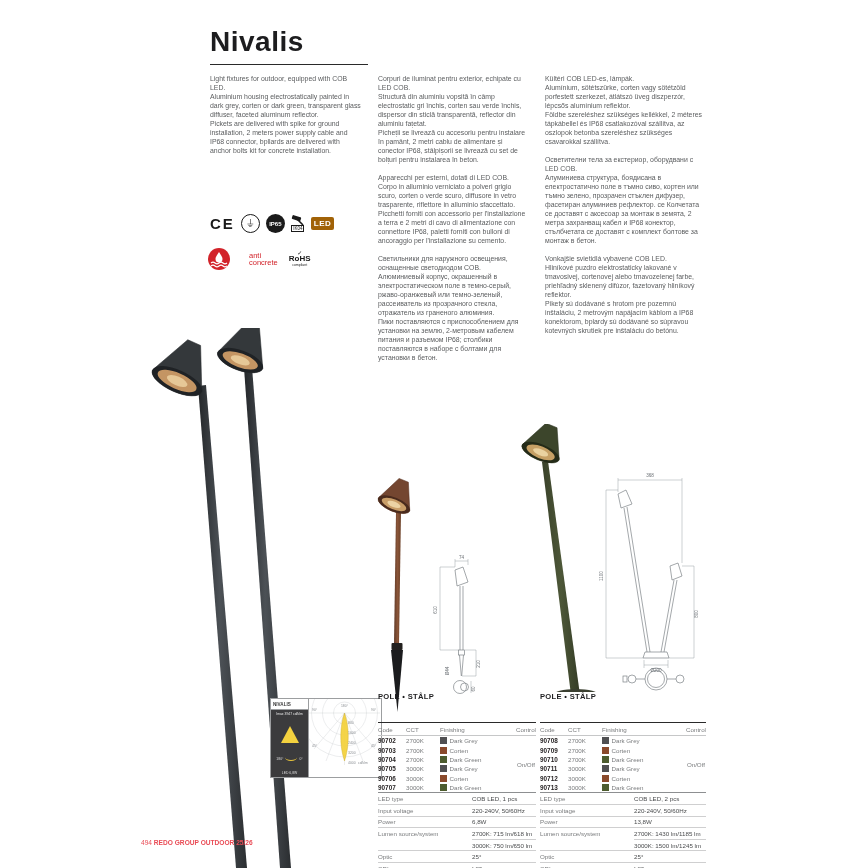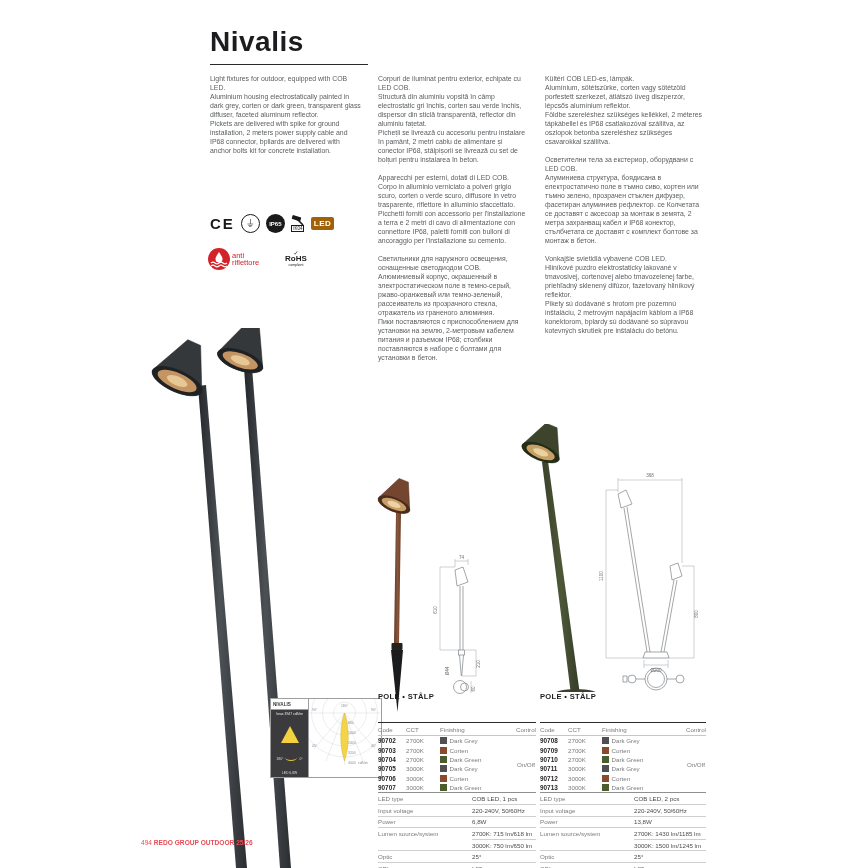--- a/index.html
+++ b/index.html
@@ -19,24 +19,24 @@
   .badges-row1{position:absolute;left:210px;top:214px;display:flex;align-items:center;gap:6px;}
   .badges-row2{position:absolute;left:208px;top:248px;display:flex;align-items:center;gap:6px;}
   .ce{font-size:15px;font-weight:bold;color:#1a1a1a;letter-spacing:2px;}
   .earth{width:17px;height:17px;border:1.6px solid #1a1a1a;border-radius:50%;
          display:flex;align-items:center;justify-content:center;font-size:10px;color:#1a1a1a;line-height:1;}
   .ip65{width:19px;height:19px;background:#1a1a1a;border-radius:50%;color:#fff;
         display:flex;align-items:center;justify-content:center;font-size:6px;font-weight:bold;}
   .ik{display:flex;flex-direction:column;align-items:center;}
   .ik .lab{font-size:4.5px;color:#1a1a1a;border:.8px solid #1a1a1a;padding:0 1px;margin-top:-1px;}
   .led{background:#a16207;color:#fff;border-radius:2px;padding:2px 3px;font-size:8px;font-weight:bold;letter-spacing:.5px;}
-  .anti{display:flex;align-items:center;gap:2px;}
+  .anti{display:flex;align-items:center;gap:19px;}
   .anti-circle{width:22px;height:22px;border-radius:50%;background:#d2232a;position:relative;overflow:hidden;}
   .anti-text{font-size:7.5px;line-height:7.5px;color:#d2232a;}
-  .rohs{display:flex;flex-direction:column;align-items:center;margin-left:20px;}
+  .rohs{display:flex;flex-direction:column;align-items:center;margin-left:5px;}
   .rohs .check{font-size:6px;color:#1a1a1a;line-height:4px;}
   .rohs .word{font-size:8px;font-weight:bold;color:#1a1a1a;line-height:8px;}
   .rohs .sub{font-size:3.5px;color:#1a1a1a;line-height:4px;}
   
   .abs{position:absolute;}
   
   .phot{position:absolute;left:270px;top:698px;width:110px;height:78px;border:1px solid #9c9ea0;
         background:#fff;display:flex;z-index:4;}
   .phot-left{width:37px;border-right:1px solid #9c9ea0;display:flex;flex-direction:column;}
   .phot-name{height:10px;font-size:4.6px;font-weight:bold;color:#3a3a3a;display:flex;align-items:center;
@@ -129,21 +129,21 @@
     <span class="anti">
       <span class="anti-circle">
         <svg width="22" height="22" viewBox="0 0 22 22">
           <path d="M11,4 C13,7 14.5,9 14.5,11 a3.5,3.5 0 1 1 -7,0 C7.5,9 9,7 11,4 Z" fill="#ffffff"></path>
           <path d="M3,15 q2,-1.6 4,0 q2,1.6 4,0 q2,-1.6 4,0 q2,1.6 4,0" stroke="#ffffff" stroke-width="1.2" fill="none"></path>
           <path d="M3,18 q2,-1.6 4,0 q2,1.6 4,0 q2,-1.6 4,0 q2,1.6 4,0" stroke="#ffffff" stroke-width="1.2" fill="none"></path>
         </svg>
       </span>
       <span class="anti-text">
         <span>anti</span><br>
-        <span>riflettore</span>
+        <span>concrete</span>
       </span>
     </span>
     <span class="rohs">
       <span class="check">✓</span>
       <span class="word">RoHS</span>
       <span class="sub">compliant</span>
     </span>
   </div>
 
   <svg class="abs" style="left:148px;top:328px;" width="165" height="540" viewBox="0 0 165 540">

